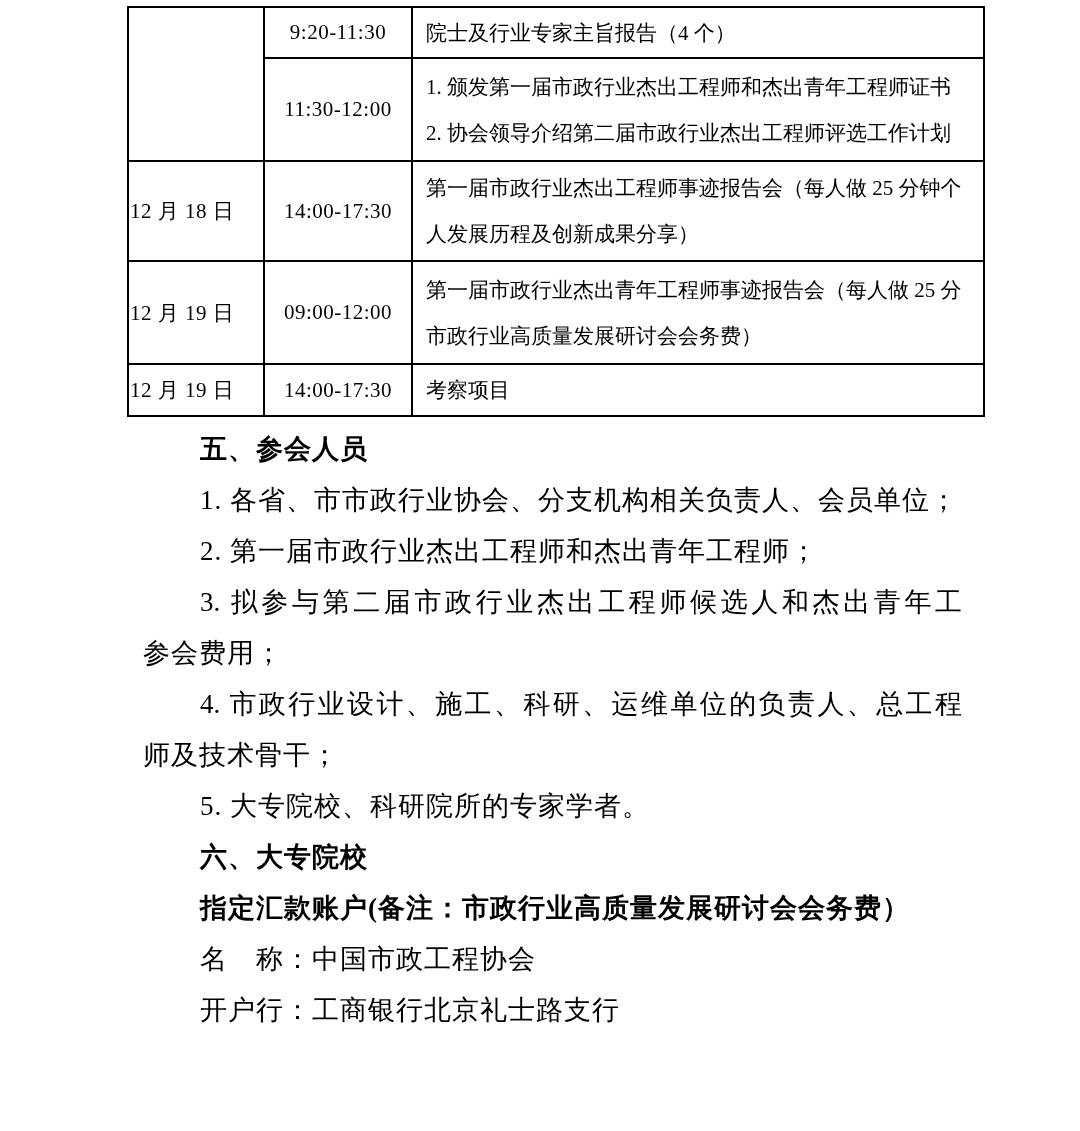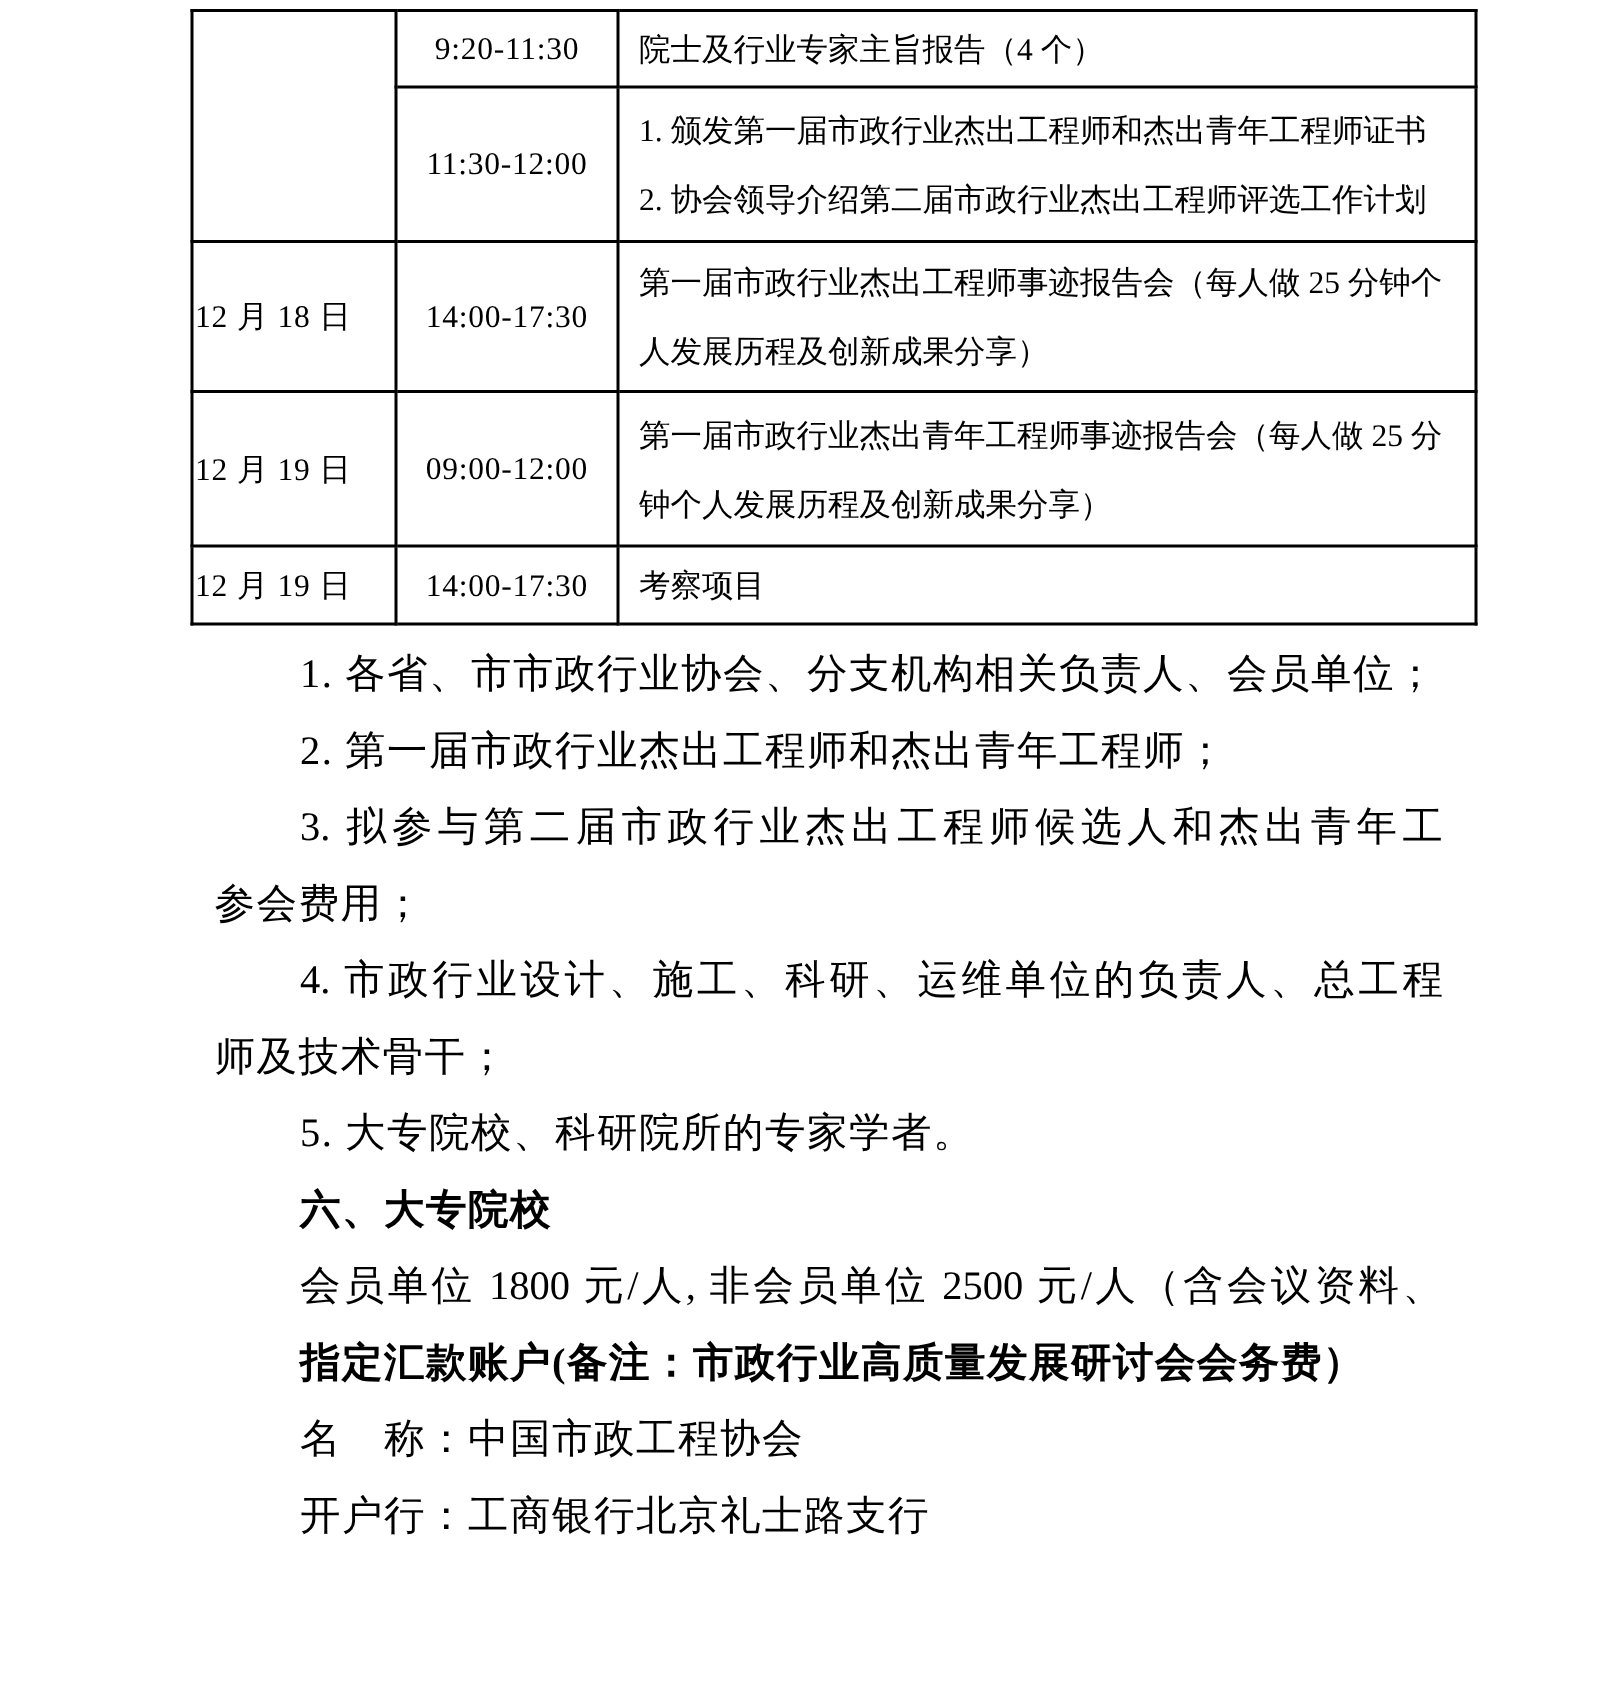--- a/index.html
+++ b/index.html
@@ -90,41 +90,41 @@
       <td class="c-content">
         <div class="cline">第一届市政行业杰出工程师事迹报告会（每人做 25 分钟个</div>
         <div class="cline">人发展历程及创新成果分享）</div>
       </td>
     </tr>
     <tr class="r4">
       <td class="c-date">12 月 19 日</td>
       <td class="c-time">09:00-12:00</td>
       <td class="c-content">
         <div class="cline">第一届市政行业杰出青年工程师事迹报告会（每人做 25 分</div>
-        <div class="cline">钟个人发展历程及创新成果分享）</div>
+        <div class="cline">市政行业高质量发展研讨会会务费）</div>
       </td>
     </tr>
     <tr class="r5">
       <td class="c-date">12 月 19 日</td>
       <td class="c-time">14:00-17:30</td>
       <td class="c-content">
         <div class="cline">考察项目</div>
       </td>
     </tr>
   </tbody>
     </table>
 
   <div class="bodytext">
+    <div class="line ind bold">五、参会人员</div>
     <div class="line ind">1. 各省、市市政行业协会、分支机构相关负责人、会员单位；</div>
     <div class="line ind">2. 第一届市政行业杰出工程师和杰出青年工程师；</div>
     <div class="line ind fill">3. 拟参与第二届市政行业杰出工程师候选人和杰出青年工</div>
     <div class="line">参会费用；</div>
     <div class="line ind fill">4. 市政行业设计、施工、科研、运维单位的负责人、总工程</div>
     <div class="line">师及技术骨干；</div>
     <div class="line ind">5. 大专院校、科研院所的专家学者。</div>
     <div class="line ind bold">六、大专院校</div>
-    <div class="line ind fill">会员单位 1800 元/人, 非会员单位 2500 元/人（含会议资料、</div>
     <div class="line ind bold">指定汇款账户(备注：市政行业高质量发展研讨会会务费）</div>
     <div class="line ind">名　称：中国市政工程协会</div>
     <div class="line ind">开户行：工商银行北京礼士路支行</div>
   </div>
 
 </div>
 
 </body></html>

